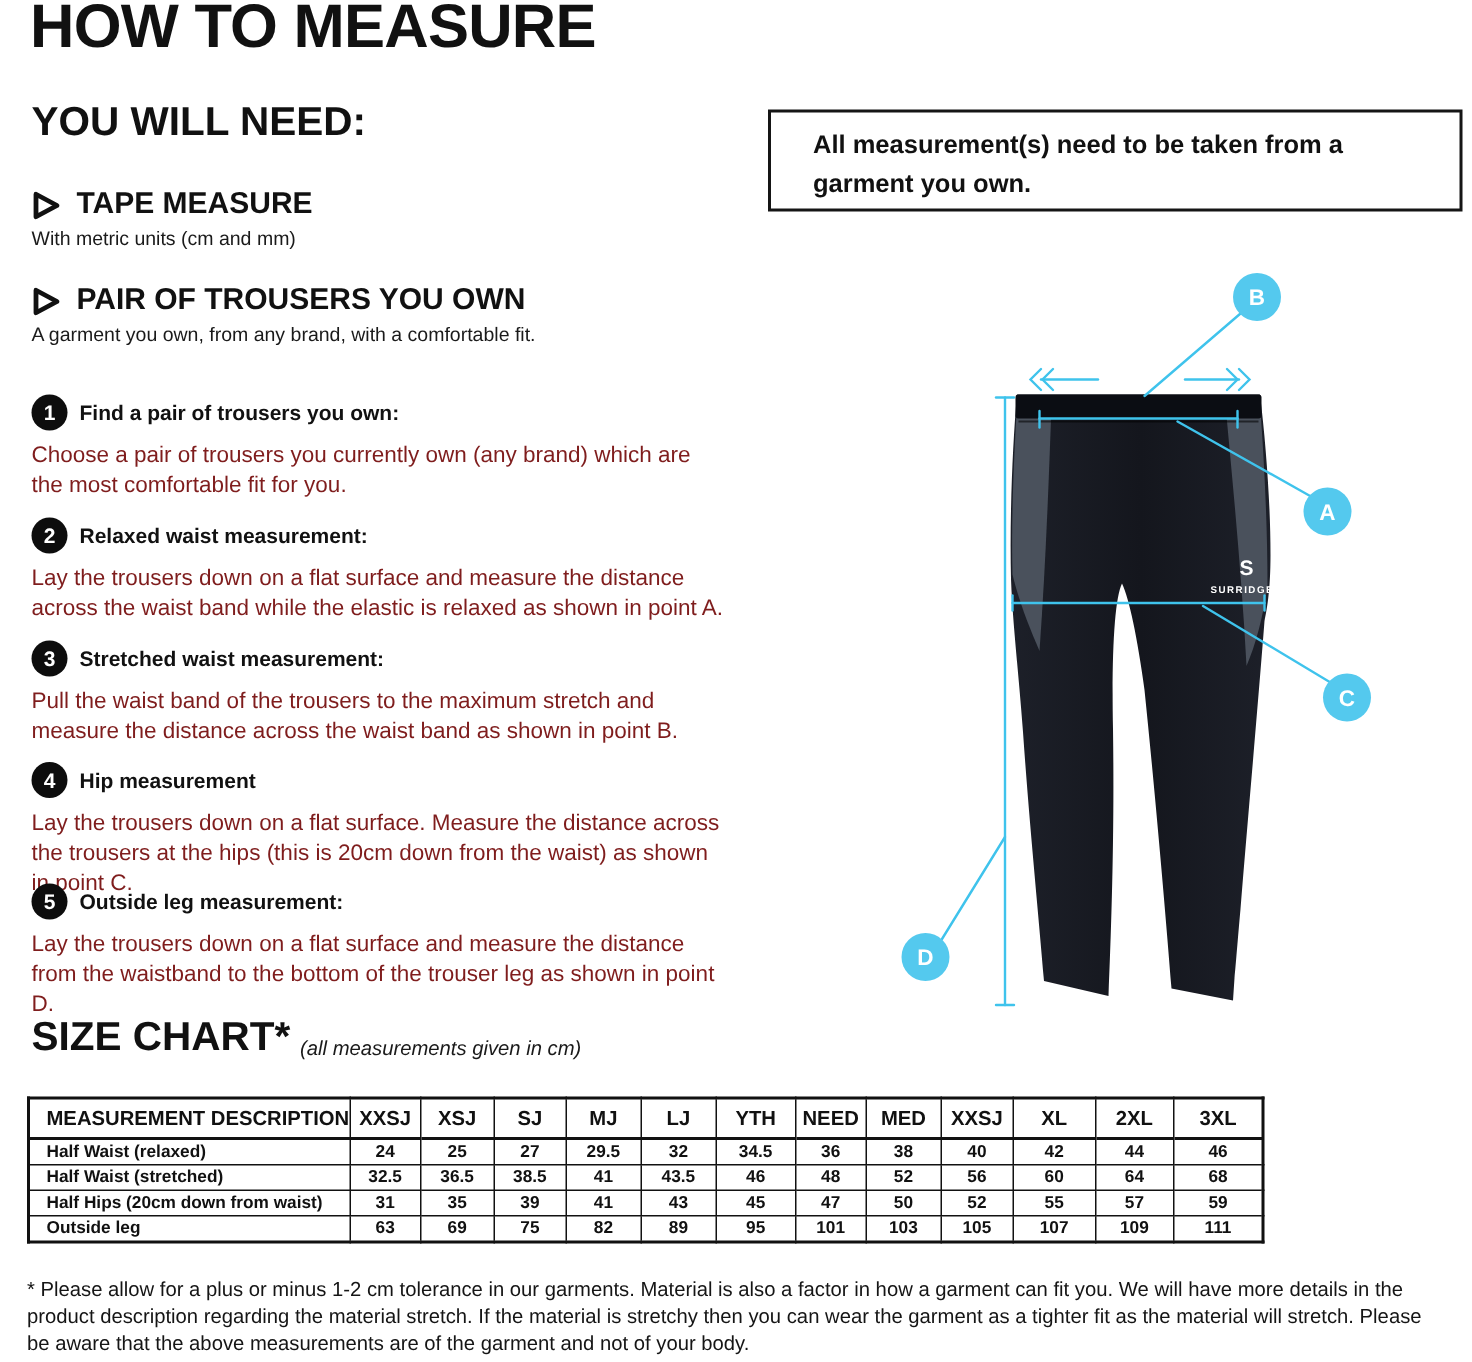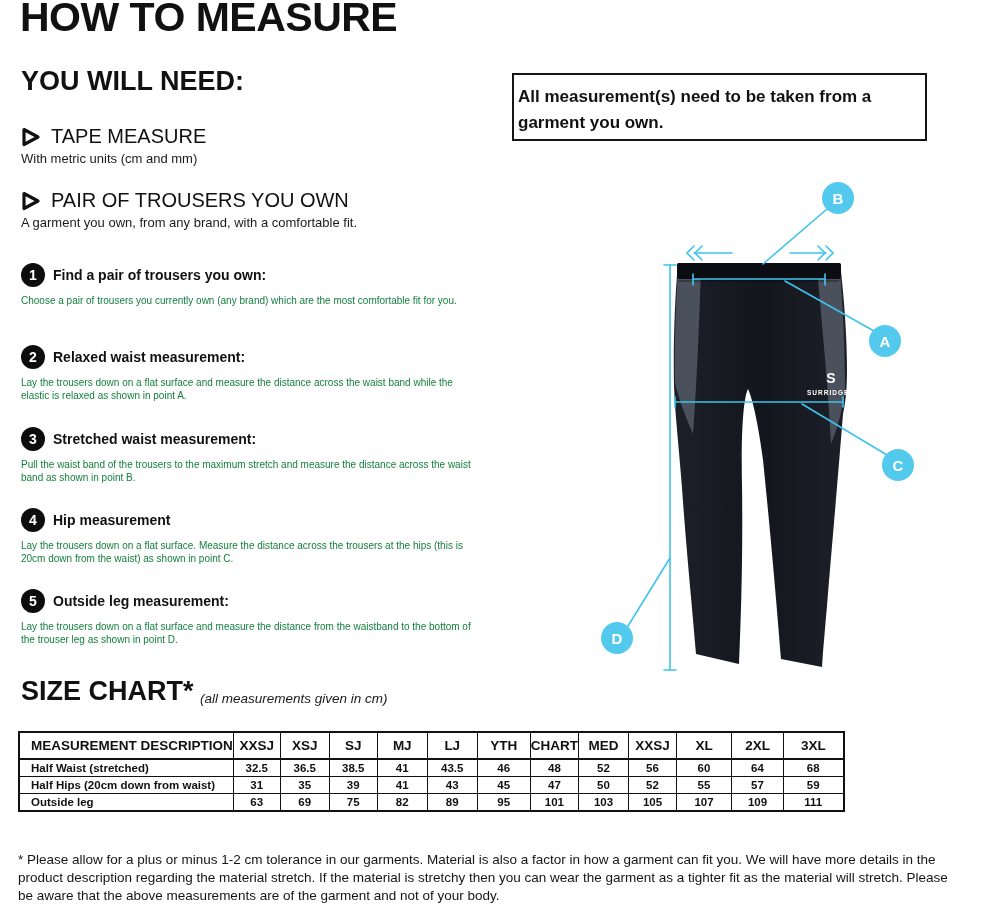--- a/index.html
+++ b/index.html
@@ -4,32 +4,32 @@
 <style>
   html,body{margin:0;padding:0;background:#ffffff;}
   body{font-family:"Liberation Sans", sans-serif; color:#1a1a1a;}
   .page{position:relative;width:981px;height:908px;background:#fff;overflow:hidden;}
 
   .title{position:absolute;left:20px;top:-6px;font-size:41px;font-weight:600;letter-spacing:-0.5px;margin:0;color:#111;}
   .ywn{position:absolute;left:21px;top:66px;font-size:27px;font-weight:600;margin:0;color:#111;}
 
   .need-item{position:absolute;left:21px;width:470px;}
   .need-head{display:flex;align-items:center;gap:10px;}
-  .need-label{font-size:20px;font-weight:400;color:#111;}
+  .need-label{font-size:20px;font-weight:700;color:#111;}
   .need-desc{font-size:13px;margin-top:3px;color:#1a1a1a;}
   .tri svg{display:block;}
 
   .step{position:absolute;left:21px;width:470px;}
   .badge{display:inline-flex;align-items:center;justify-content:center;width:24px;height:24px;border-radius:50%;
          background:#0d0d0d;color:#fff;font-size:14px;font-weight:bold;vertical-align:middle;}
   .step-h{font-size:14px;font-weight:600;color:#111;margin-left:8px;vertical-align:middle;}
-  .step-b{font-size:10px;line-height:1.32;margin-top:7px;width:462px;color:#15803d;}
+  .step-b{font-size:15px;line-height:1.32;margin-top:7px;width:462px;color:#7f1d1d;}
 
   .note-box{position:absolute;left:512px;top:73px;width:403px;height:46px;border:2.5px solid #151515;
-            padding:9px 4px;font-size:17px;font-weight:bold;line-height:1.5;color:#111;}
+            padding:9px 28px;font-size:17px;font-weight:bold;line-height:1.5;color:#111;}
 
   .figure{position:absolute;left:595px;top:178px;width:370px;height:516px;}
   .marker-label{font-size:15px;font-weight:bold;fill:#ffffff;}
   .logo-s{font-size:14px;font-weight:bold;fill:#ffffff;}
   .logo-text{font-size:6.5px;font-weight:bold;fill:#ffffff;letter-spacing:1px;}
 
   .sc-head{position:absolute;left:21px;top:676px;font-size:27px;font-weight:600;margin:0;color:#111;}
   .sc-sub{position:absolute;left:200px;top:691px;font-size:13.5px;color:#1a1a1a;font-style:italic;}
 
   table.size{position:absolute;left:18px;top:731px;border-collapse:collapse;table-layout:fixed;
@@ -175,29 +175,44 @@
       </colgroup>
     <thead>
         <tr>
           <th class="desc">MEASUREMENT DESCRIPTION</th>
           <th>XXSJ</th>
           <th>XSJ</th>
           <th>SJ</th>
           <th>MJ</th>
           <th>LJ</th>
           <th>YTH</th>
-          <th>CHART</th>
+          <th>NEED</th>
           <th>MED</th>
           <th>XXSJ</th>
           <th>XL</th>
           <th>2XL</th>
           <th>3XL</th>
         </tr>
       </thead>
     <tbody>
+        <tr>
+          <td class="desc">Half Waist (relaxed)</td>
+          <td>24</td>
+          <td>25</td>
+          <td>27</td>
+          <td>29.5</td>
+          <td>32</td>
+          <td>34.5</td>
+          <td>36</td>
+          <td>38</td>
+          <td>40</td>
+          <td>42</td>
+          <td>44</td>
+          <td>46</td>
+        </tr>
         <tr>
           <td class="desc">Half Waist (stretched)</td>
           <td>32.5</td>
           <td>36.5</td>
           <td>38.5</td>
           <td>41</td>
           <td>43.5</td>
           <td>46</td>
           <td>48</td>
           <td>52</td>

